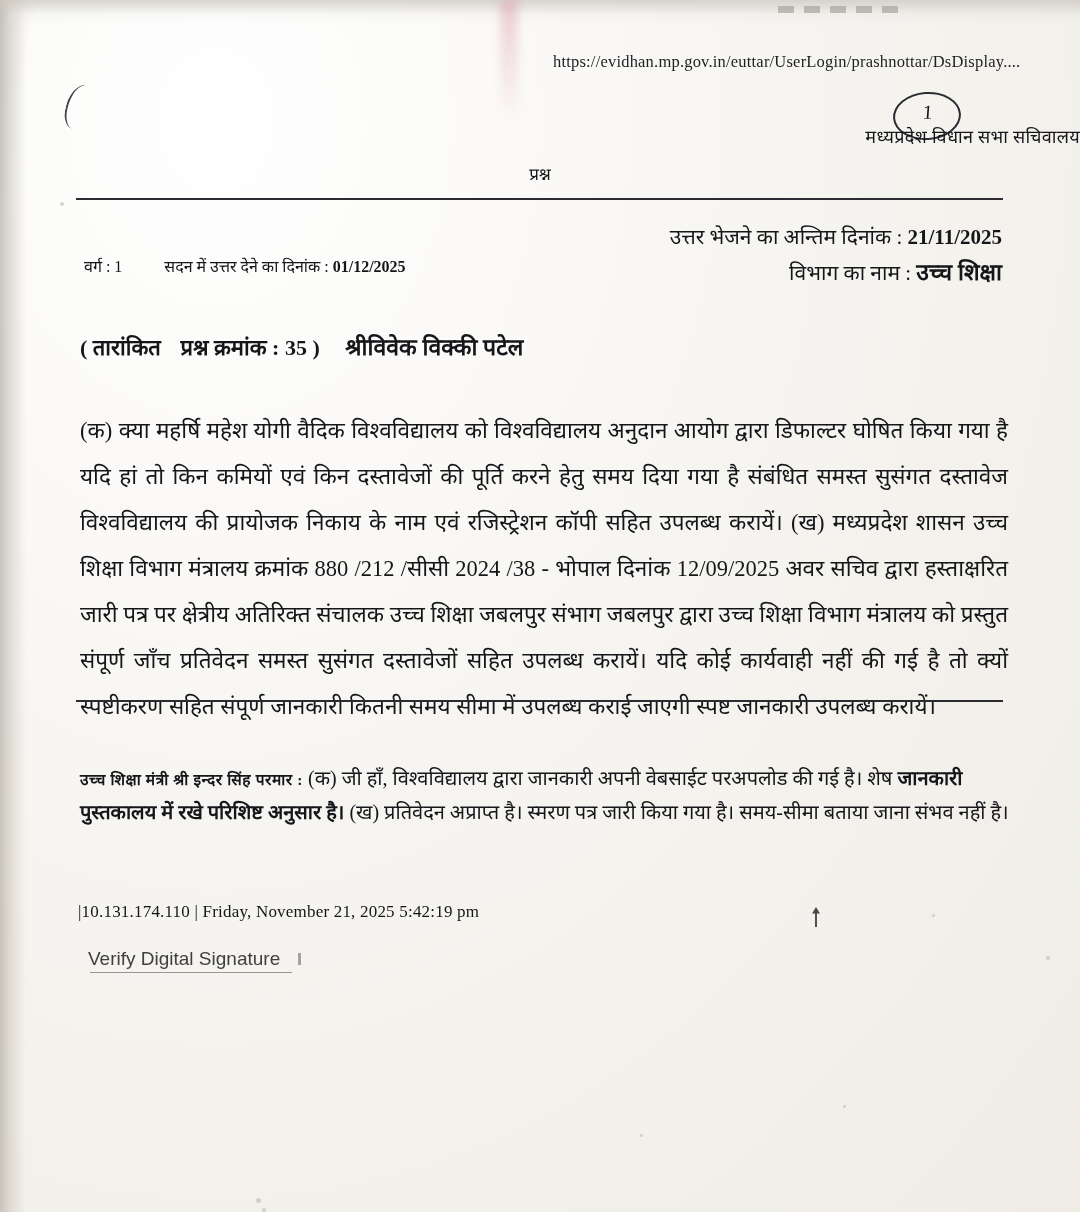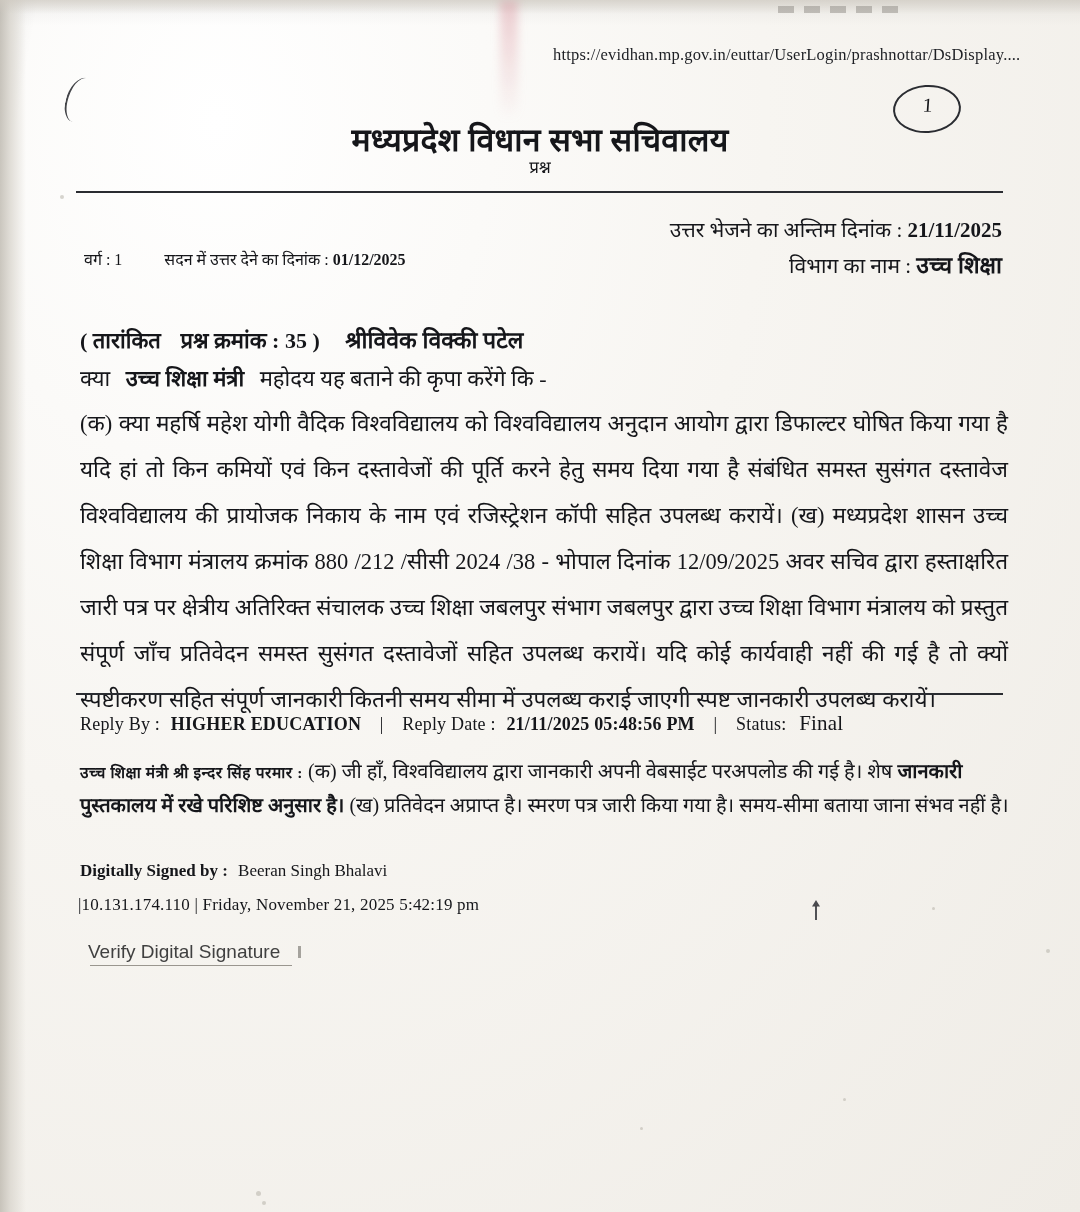--- a/index.html
+++ b/index.html
@@ -59,21 +59,21 @@
     position: absolute;
     left: 778px; top: 6px;
     width: 120px; height: 7px;
     background: repeating-linear-gradient(90deg, #8e8a84 0 16px, rgba(0,0,0,0) 16px 26px);
     opacity: .5;
   }
 
   
   .content {
     position: absolute;
-    left: 0; top: 5px;
+    left: 0; top: 12px;
     width: 1080px;
     height: 1176px;
   }
 
   .url {
     position: absolute;
     left: 553px;
     top: 40px;
     font-family: "Liberation Serif", serif;
     font-size: 16.5px;
@@ -111,23 +111,23 @@
     border-radius: 60% 0 0 40%;
     transform: rotate(12deg);
     opacity: .85;
   }
 
   .title {
     position: absolute;
     left: 0;
     top: 112px;
     width: 1080px;
-    text-align: center;
-    font-size: 32px;
-    font-weight: bold;
+    text-align: right;
+    font-size: 18px;
+    font-weight: normal;
     letter-spacing: .3px;
   }
   .subtitle {
     position: absolute;
     left: 0;
     top: 150px;
     width: 1080px;
     text-align: center;
     font-size: 17px;
   }
@@ -342,52 +342,33 @@
   </div>
 
 
   <div class="qnum">
     <span class="bold">( तारांकित</span>
     <span class="bold" style="margin-left:14px">प्रश्न क्रमांक :</span>
     <span class="bold">35 )</span>
     <span class="member">श्रीविवेक विक्की पटेल</span>
   </div>
 
-  <div class="minister-line">
-    <span>क्या</span>
-    <b style="margin:0 10px">उच्च शिक्षा मंत्री</b>
-    <span>महोदय यह बताने की कृपा करेंगे कि -</span>
-  </div>
 
   <div class="body-text">(क) क्या महर्षि महेश योगी वैदिक विश्वविद्यालय को विश्वविद्यालय अनुदान आयोग द्वारा डिफाल्टर घोषित किया गया है यदि हां तो किन कमियों एवं किन दस्तावेजों की पूर्ति करने हेतु समय दिया गया है संबंधित समस्त सुसंगत दस्तावेज विश्वविद्यालय की प्रायोजक निकाय के नाम एवं रजिस्ट्रेशन कॉपी सहित उपलब्ध करायें। (ख) मध्यप्रदेश शासन उच्च शिक्षा विभाग मंत्रालय क्रमांक 880 /212 /सीसी 2024 /38 - भोपाल दिनांक 12/09/2025 अवर सचिव द्वारा हस्ताक्षरित जारी पत्र पर क्षेत्रीय अतिरिक्त संचालक उच्च शिक्षा जबलपुर संभाग जबलपुर द्वारा उच्च शिक्षा विभाग मंत्रालय को प्रस्तुत संपूर्ण जाँच प्रतिवेदन समस्त सुसंगत दस्तावेजों सहित उपलब्ध करायें। यदि कोई कार्यवाही नहीं की गई है तो क्यों स्पष्टीकरण सहित संपूर्ण जानकारी कितनी समय सीमा में उपलब्ध कराई जाएगी स्पष्ट जानकारी उपलब्ध करायें।</div>
 
   <div class="rule bottom"></div>
 
-  <div class="reply-meta">
-    <span class="lbl">Reply By :</span>
-    <span class="val" style="margin-left:6px">HIGHER EDUCATION</span>
-    <span class="sep">|</span>
-    <span class="lbl">Reply Date :</span>
-    <span class="val" style="margin-left:6px">21/11/2025 05:48:56 PM</span>
-    <span class="sep">|</span>
-    <span class="lbl">Status:</span>
-    <span class="status-val" style="margin-left:8px">Final</span>
-  </div>
 
   <div class="answer">
     <span class="minister-name">उच्च शिक्षा मंत्री  श्री  इन्दर सिंह परमार :</span>
     <span>(क) जी हाँ, विश्वविद्यालय द्वारा जानकारी अपनी वेबसाईट परअपलोड की गई है। शेष </span>
     <b>जानकारी पुस्तकालय में रखे परिशिष्ट अनुसार है।</b>
     <span> (ख) प्रतिवेदन अप्राप्त है। स्मरण पत्र जारी किया गया है। समय-सीमा बताया जाना संभव नहीं है।</span>
   </div>
 
-  <div class="signed">
-    <span class="lbl">Digitally Signed by :</span>
-    <span style="margin-left:6px">Beeran Singh Bhalavi</span>
-  </div>
 
   <div class="ipline">|10.131.174.110 | Friday, November 21, 2025 5:42:19 pm</div>
 
   <div class="verify">Verify Digital Signature</div>
   <div class="verify-dot"></div>
 
   <div class="arrow-mark"></div>
 
   <div class="speck" style="left:60px;  top:190px; width:4px; height:4px;"></div>
   <div class="speck" style="left:256px; top:1186px; width:5px; height:5px;"></div>

